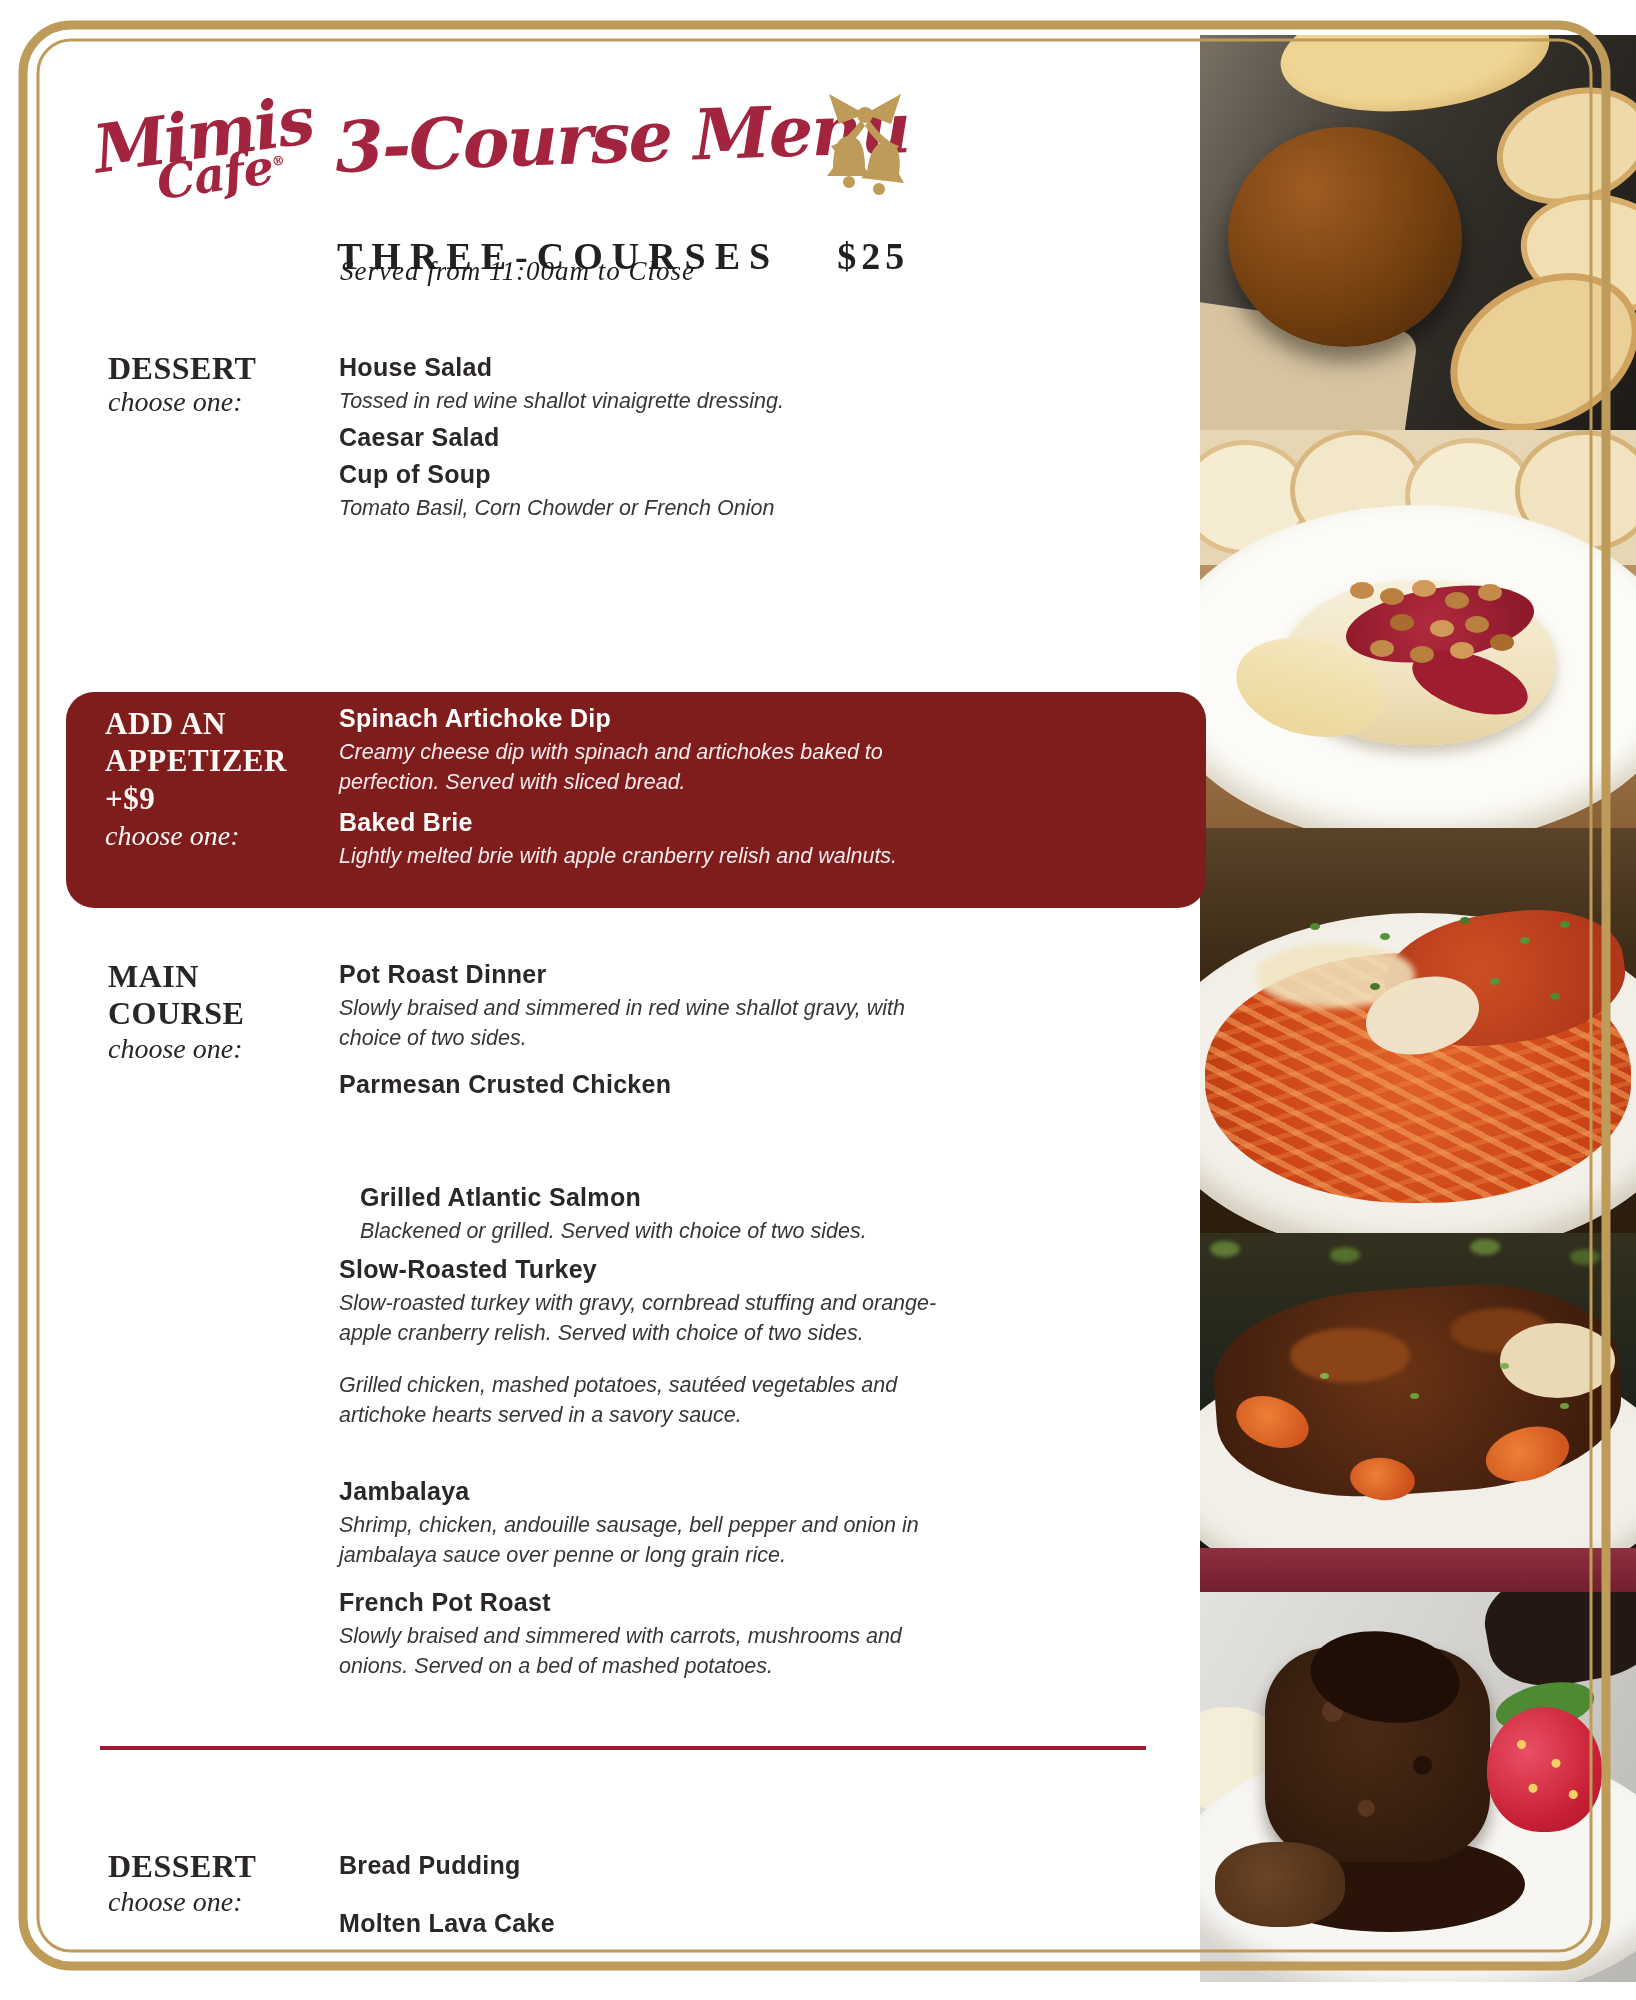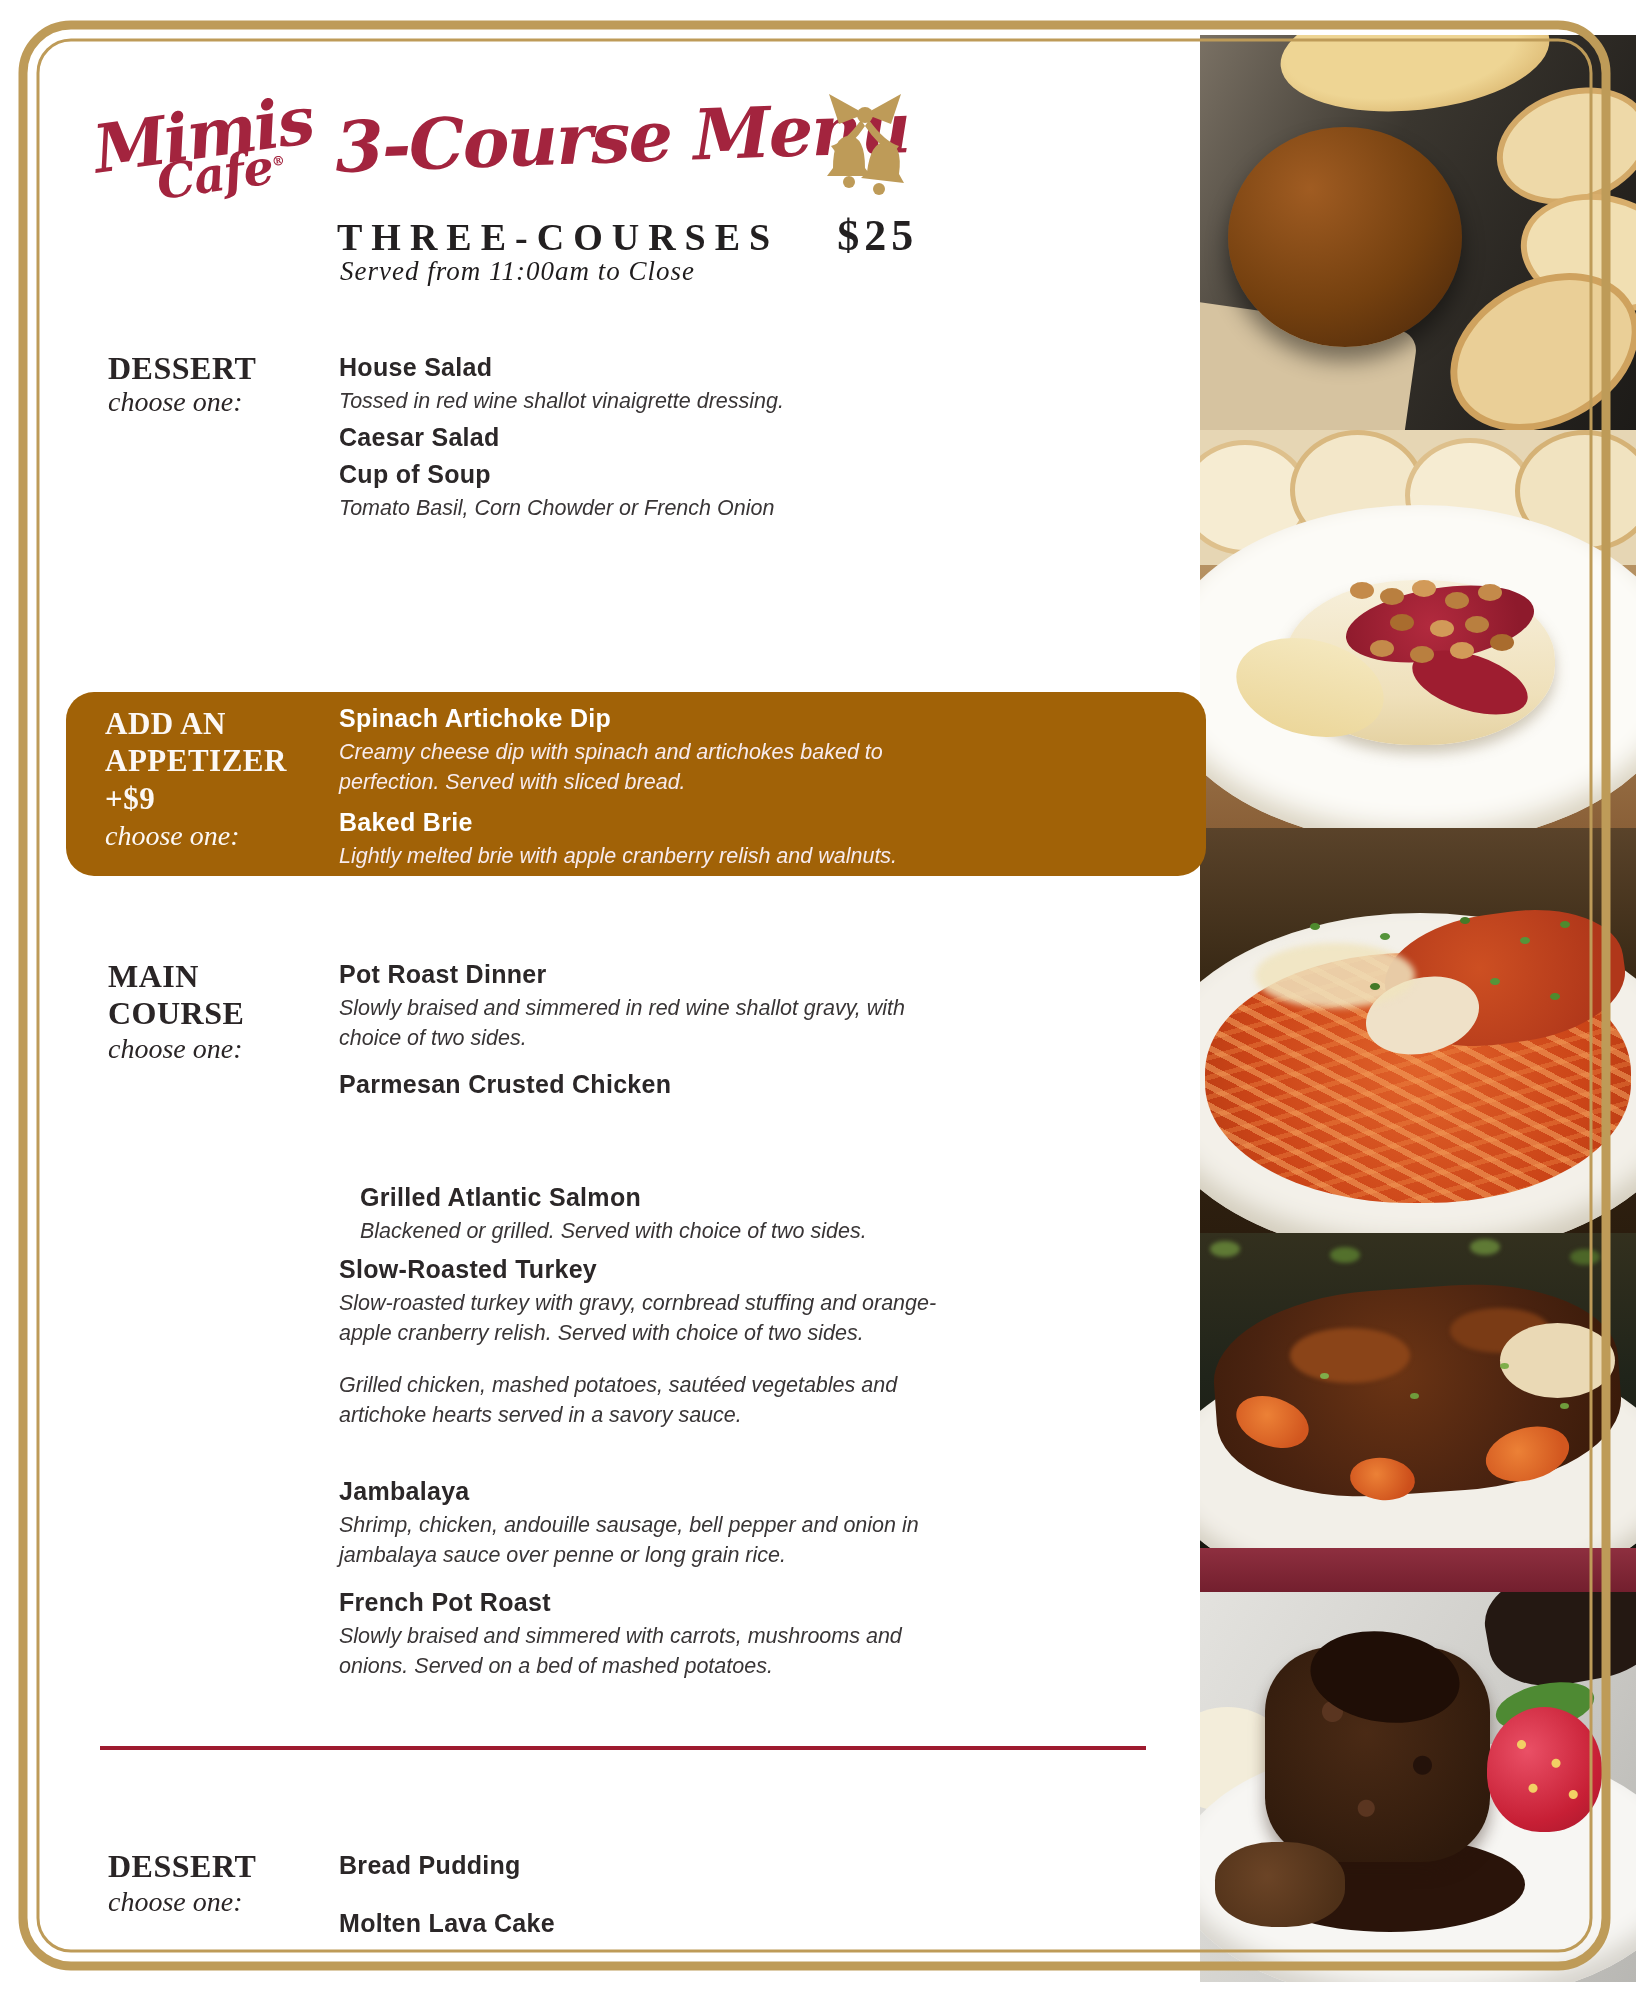--- a/index.html
+++ b/index.html
@@ -14,35 +14,35 @@
   .logo .l2{font-size:48px;margin:-16px 0 0 58px;letter-spacing:-1px;}
   .logo .reg{font-size:13px;vertical-align:super;}
 
   .script-title{left:335px;top:96px;color:#A3243E;font-family:"DejaVu Serif",serif;
         font-style:italic;font-weight:bold;font-size:70px;letter-spacing:-2px;
         transform:rotate(-2deg);white-space:nowrap;}
 
   .subtitle-row{left:337px;top:210px;display:flex;align-items:baseline;gap:58px;
         font-family:"Liberation Serif",serif;font-weight:bold;color:#232021;}
   .subtitle-row .words{font-size:38px;letter-spacing:9px;}
-  .subtitle-row .price{font-size:44px;letter-spacing:5px;}
+  .subtitle-row .price{font-size:38px;letter-spacing:5px;margin-top:24px;}
 
   .served{left:340px;top:256px;font-family:"Liberation Serif",serif;font-style:italic;
         font-size:27px;color:#1f1c1d;letter-spacing:1px;}
 
   .sec-label{left:108px;font-family:"Liberation Serif",serif;font-weight:bold;
         font-size:32px;color:#2a2526;letter-spacing:.5px;line-height:36px;}
   .choose{left:108px;font-family:"Liberation Serif",serif;font-style:italic;
         font-size:28px;color:#2a2526;}
 
   .item-name{font-size:25px;font-weight:bold;color:#2b2728;letter-spacing:.3px;}
   .item-desc{font-size:21.5px;font-style:italic;color:#393536;line-height:30px;width:600px;margin-top:4px;}
 
   
-  .banner{left:66px;top:692px;width:1140px;height:184px;background:#a16207;border-radius:28px;}
+  .banner{left:66px;top:692px;width:1140px;height:216px;background:#7f1d1d;border-radius:28px;}
   .banner .b-label{position:absolute;left:39px;color:#fcf8f5;font-family:"Liberation Serif",serif;
         font-weight:bold;font-size:31px;letter-spacing:.5px;}
   .banner .b-choose{position:absolute;left:39px;color:#fcf8f5;font-family:"Liberation Serif",serif;
         font-style:italic;font-size:28px;}
   .banner .item-name{color:#ffffff;}
   .banner .item-desc{color:#f7ebee;width:575px;}
 
   .divider{left:100px;top:1746px;width:1046px;height:4px;background:#9E1B2F;}
 
   

